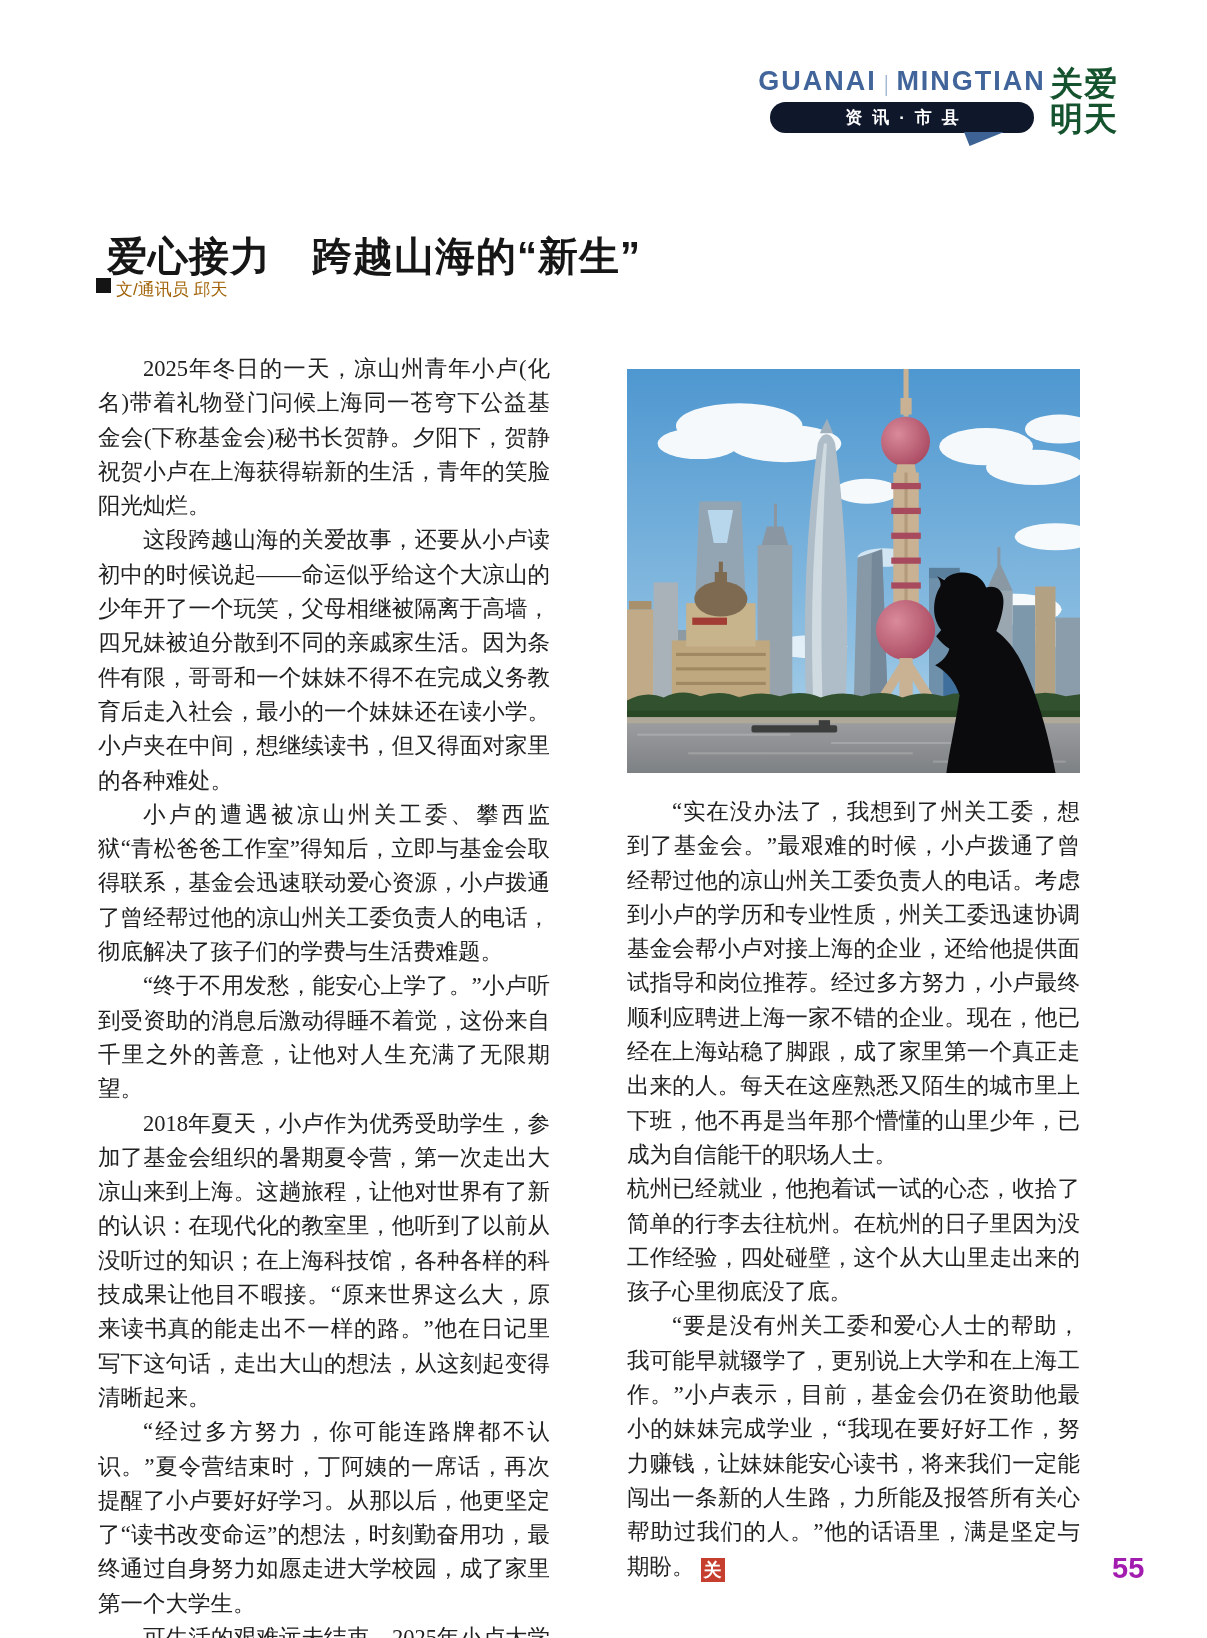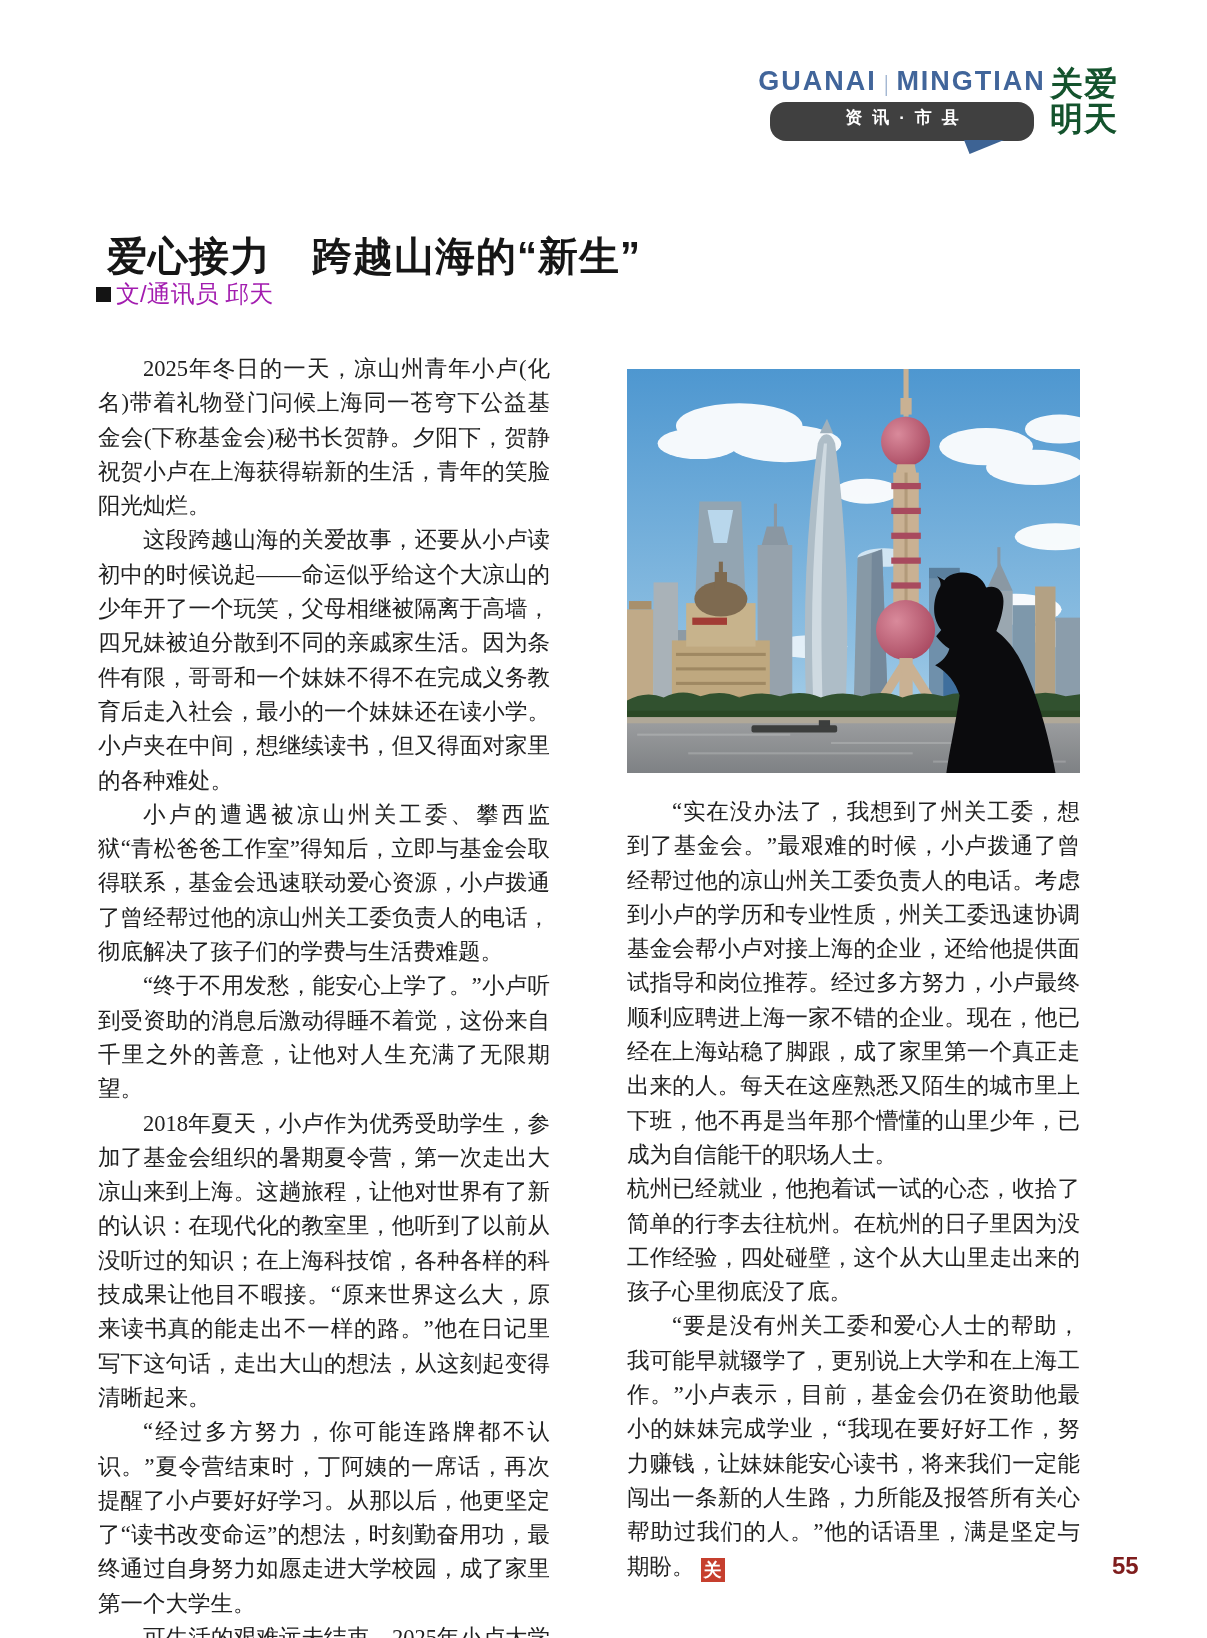--- a/index.html
+++ b/index.html
@@ -5,53 +5,53 @@
   html,body{margin:0;padding:0;background:#ffffff;}
   body{width:1207px;height:1638px;position:relative;overflow:hidden;
        font-family:"Liberation Sans","DejaVu Sans",sans-serif;}
 
   
   .masthead{position:absolute;left:770px;top:66px;display:flex;align-items:flex-start;}
   .brand-col{width:264px;}
   .brand-line{display:flex;justify-content:center;align-items:flex-end;
               font-weight:bold;font-size:27px;letter-spacing:2px;color:#41659a;}
   .brand-sep{font-weight:normal;color:#8aa3c6;font-size:22px;margin:0 6px;transform:scaleX(.6);}
-  .section-pill{position:relative;margin-top:5px;height:39px;border-radius:16px;
-                background:#404040;color:#ffffff;text-align:center;line-height:31px;
+  .section-pill{position:relative;margin-top:5px;height:31px;border-radius:16px;
+                background:#0f172a;color:#ffffff;text-align:center;line-height:31px;
                 font-size:17px;letter-spacing:10px;text-indent:10px;font-weight:bold;}
   .pill-tail{position:absolute;right:30px;bottom:-13px;width:40px;height:14px;
              background:#3d6394;clip-path:polygon(0 0,100% 0,14% 100%);}
   .logo{margin-left:16px;font-weight:900;font-size:33px;line-height:35px;
         letter-spacing:1px;color:#14532d;white-space:pre-line;text-align:center;}
 
   
   .title{position:absolute;left:96px;top:218px;font-size:40px;font-weight:bold;
          color:#161616;letter-spacing:1px;margin:11px;}
-  .byline{position:absolute;left:96px;top:278px;font-size:24px;color:#a21caf;
-          display:flex;align-items:center;}
+  .byline{position:absolute;left:96px;top:278px;font-size:17px;color:#a16207;
+          display:flex;align-items:flex-start;}
   .byline-square{display:inline-block;width:15px;height:15px;background:#141414;margin-right:5px;}
 
   
   .col{position:absolute;top:352px;font-family:"Liberation Serif","DejaVu Serif",serif;
        font-size:22.5px;line-height:34.3px;color:#212121;text-align:justify;}
   .col-left{left:98px;width:452px;}
   .col-right{left:627px;width:453px;}
   .para{margin:0;text-indent:2em;}
   .para.no-indent{text-indent:0;}
 
   
   .photo{display:block;margin:17px 0 22px 0;}
 
   
   .end-mark{display:inline-block;width:24px;height:24px;background:#c63f2e;color:#ffffff;
             font-family:"Liberation Sans",sans-serif;font-size:18px;font-weight:bold;
             line-height:24px;text-align:center;text-indent:0;margin-left:6px;vertical-align:-2px;}
 
   
-  .pagenum{position:absolute;left:1112px;top:1552px;font-size:24px;font-weight:bold;color:#7f1d1d;}
+  .pagenum{position:absolute;left:1112px;top:1552px;font-size:29px;font-weight:bold;color:#a21caf;}
 </style>
 </head>
 <body>
 
 <div class="masthead">
   <div class="brand-col">
     <div class="brand-line">
       <span>GUANAI</span>
       <span class="brand-sep">|</span>
       <span>MINGTIAN</span>

